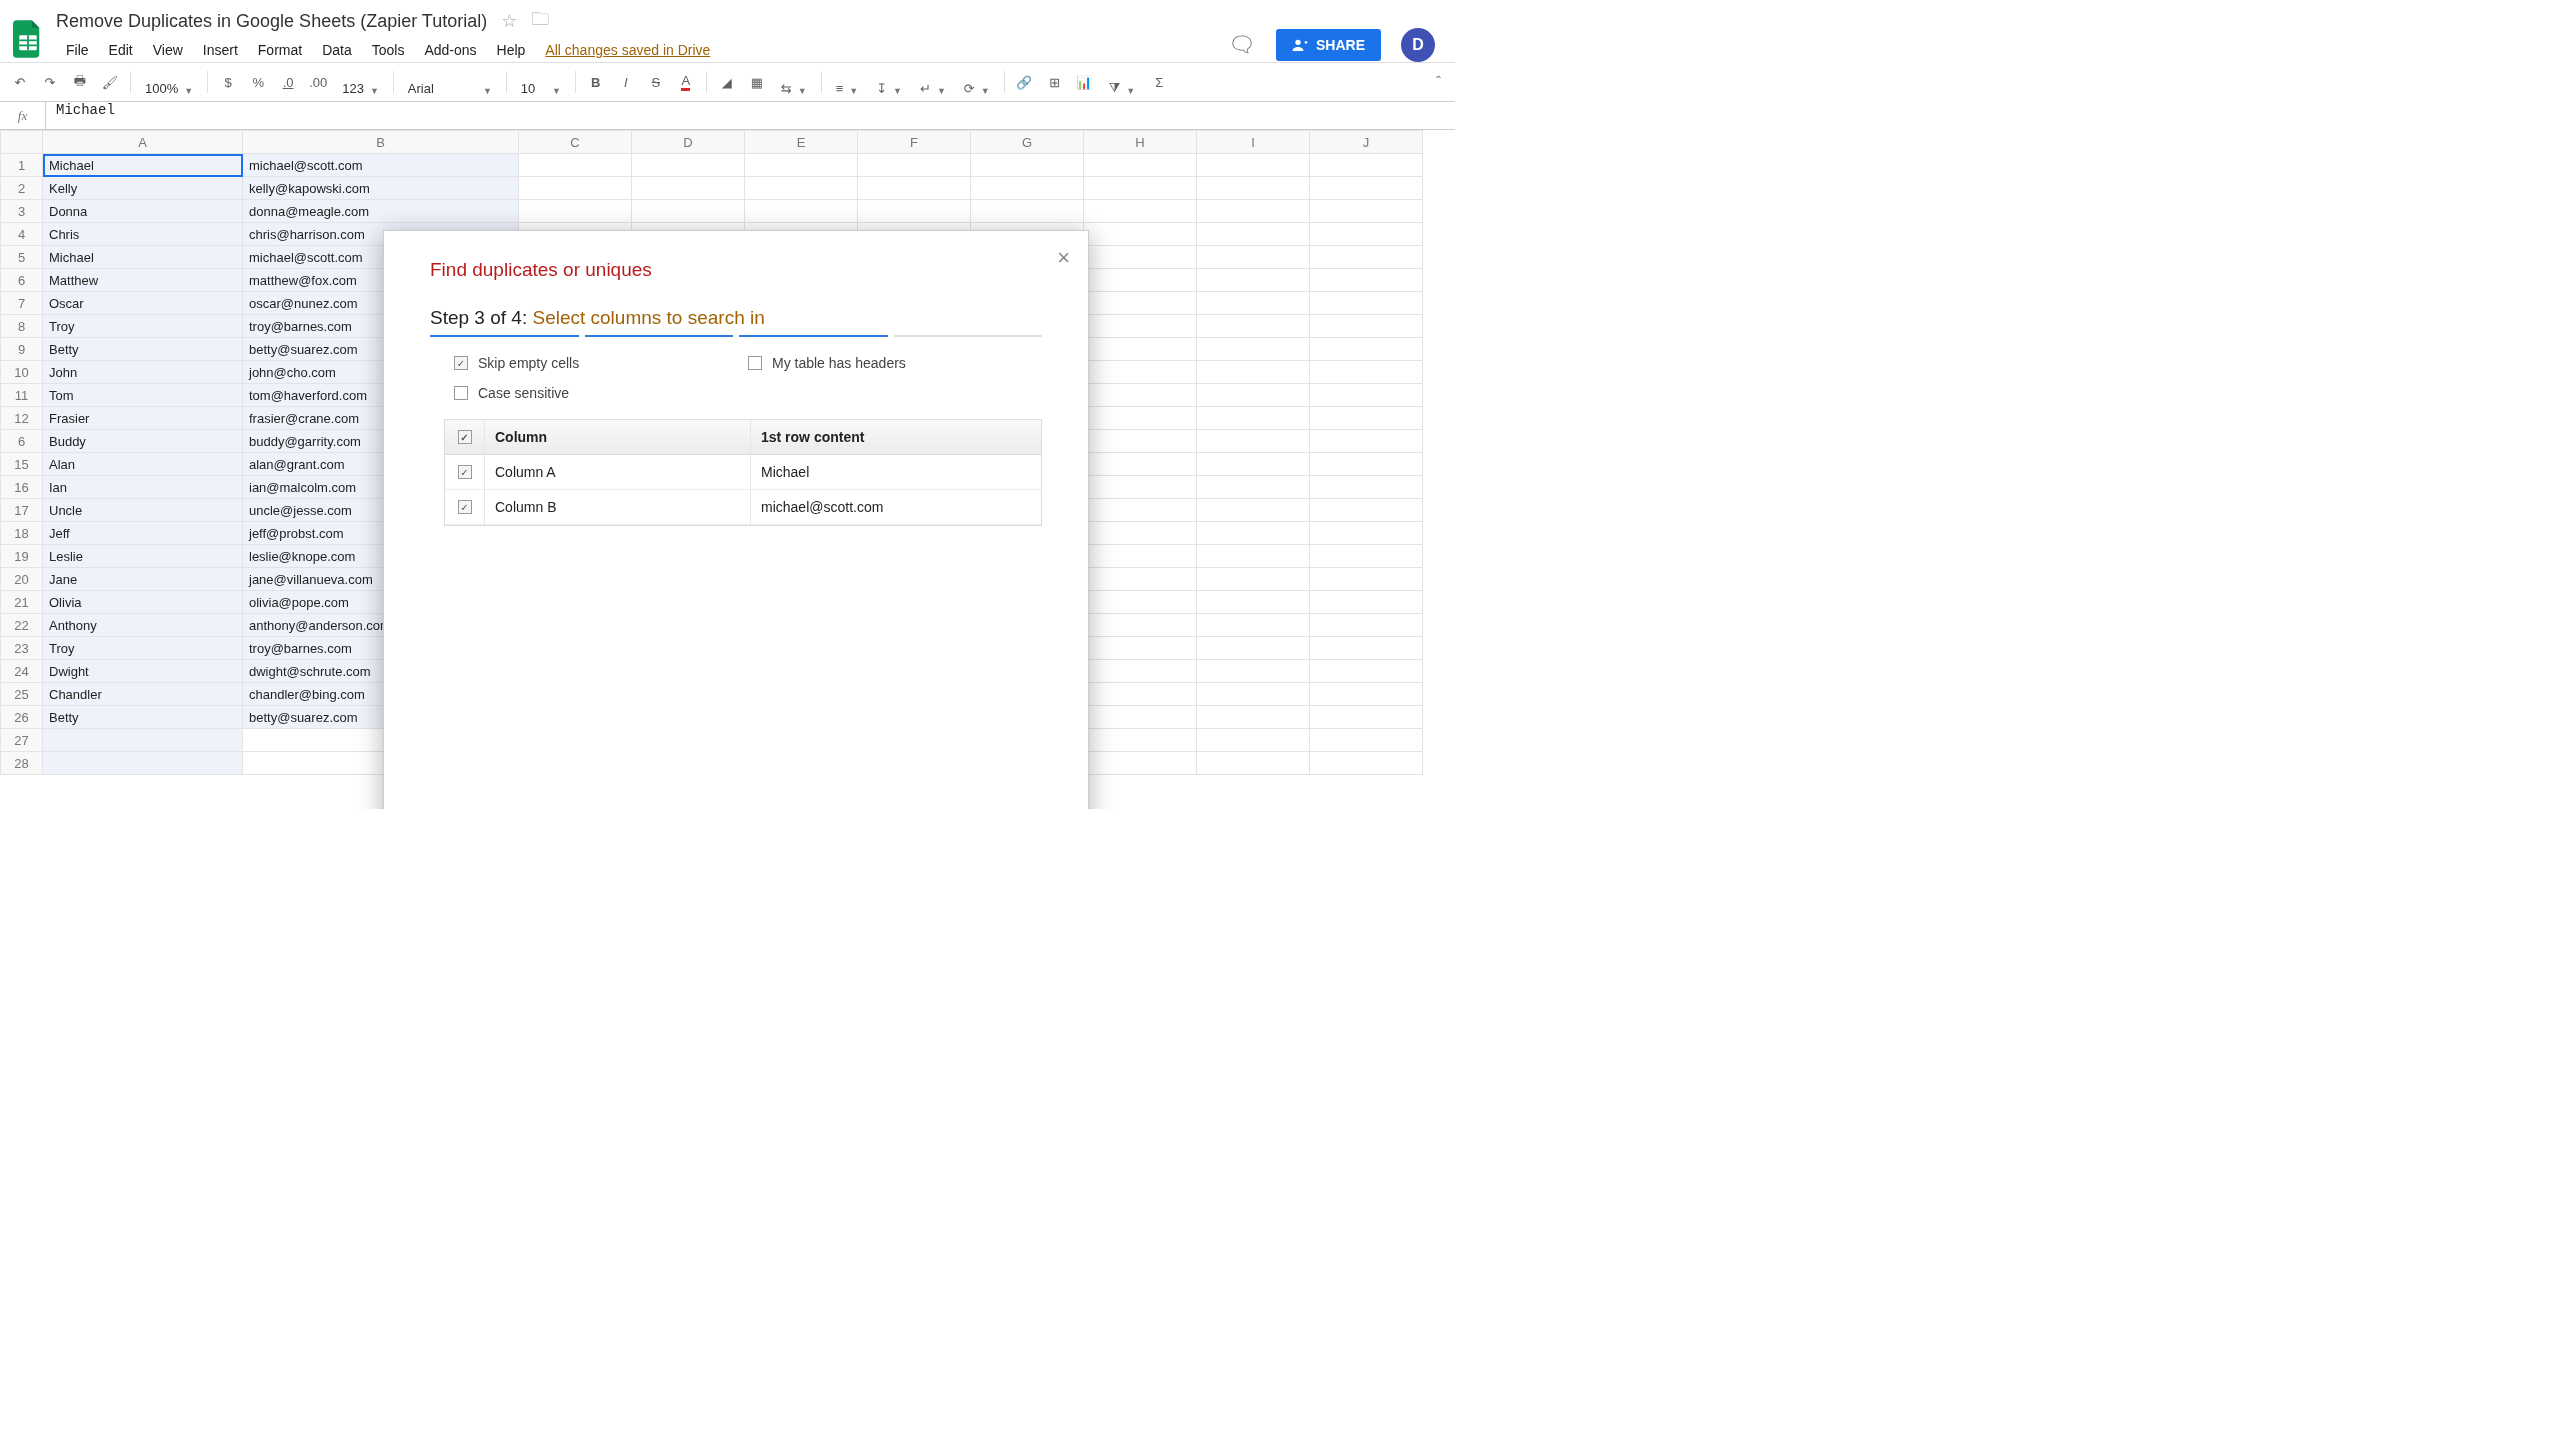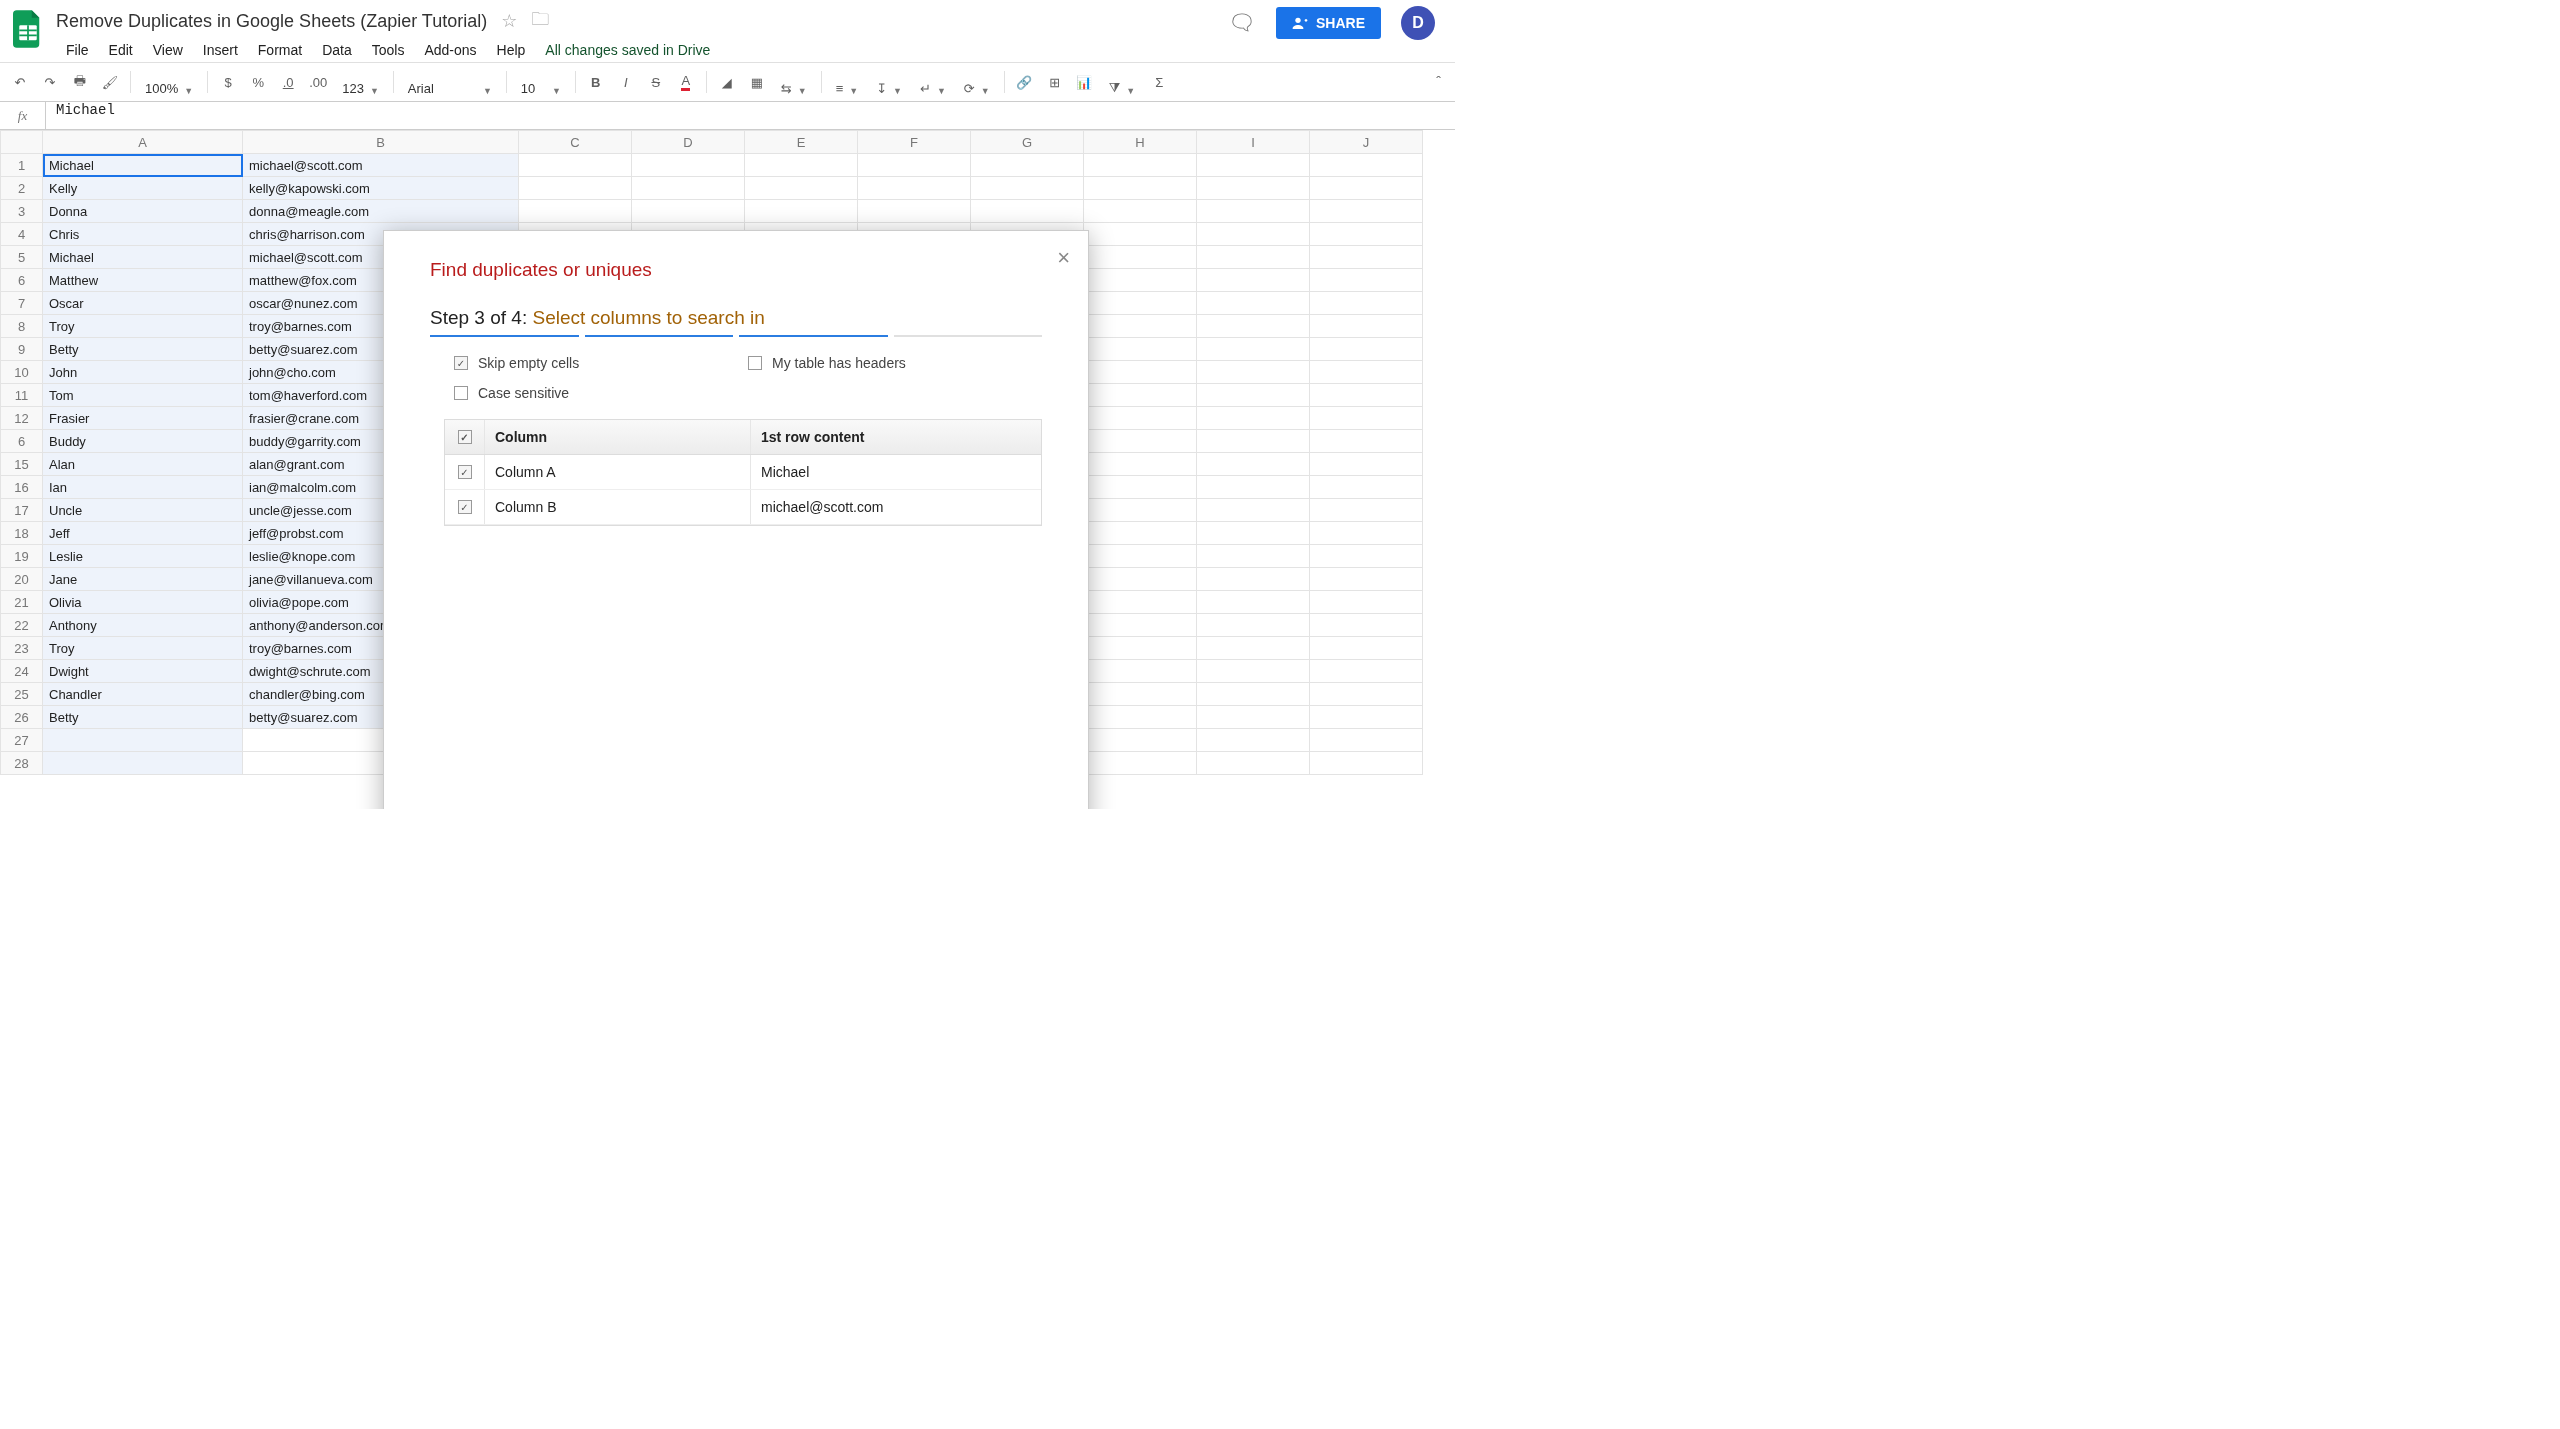--- a/index.html
+++ b/index.html
@@ -1,29 +1,29 @@
 <!DOCTYPE html>
 <html><head>
 <meta charset="utf-8">
 <style>
 *{box-sizing:border-box;margin:0;padding:0}
 body{font-family:Arial,sans-serif;font-size:13px;color:#222;background:#fff;overflow:hidden}
 #app{display:flex;flex-direction:column;height:809px;width:1455px}
 
-#title-row{display:flex;align-items:flex-start;padding:6px 8px 0 8px}
+#title-row{display:flex;align-items:flex-end;padding:6px 8px 0 8px}
 #sheets-logo{width:40px;height:46px;display:flex;align-items:center;justify-content:center;margin-right:8px}
 #sheets-logo svg{width:30px;height:38px}
 #doc-title-block{display:flex;flex-direction:column;flex:1}
 #doc-title-line{display:flex;align-items:center;gap:14px}
 #doc-title{font-size:18px;color:#333}
 .star{color:#a0a0a0;font-size:18px}
 .folder-glyph{color:#9e9e9e;font-size:18px}
 #menu-bar{display:flex;align-items:center;gap:0;font-size:14px;color:#222;padding-top:2px}
 #menu-bar span.menu-item{padding:4px 10px;cursor:pointer}
-#save-status{color:#14532d;margin-left:10px}
+#save-status{color:#a16207;text-decoration:underline;margin-left:10px}
 #header-right{display:flex;align-items:center;gap:20px;margin-left:auto;padding-right:12px}
 #comments-glyph{color:#777;font-size:22px}
 #share-btn{background:#1a73e8;color:#fff;display:flex;align-items:center;gap:8px;padding:8px 16px;border-radius:3px;font-weight:700;font-size:14px}
 #share-btn .share-icon{width:16px;height:16px}
 #avatar{width:34px;height:34px;border-radius:50%;background:#3f51b5;color:#fff;display:flex;align-items:center;justify-content:center;font-weight:700;font-size:16px}
 
 #toolbar{display:flex;align-items:center;border-top:1px solid #e0e0e0;border-bottom:1px solid #ccc;padding:4px 6px;height:40px;gap:2px}
 .tb-btn{height:28px;min-width:28px;display:flex;align-items:center;justify-content:center;color:#616161;padding:0 4px;cursor:pointer}
 .tb-sep{width:1px;height:22px;background:#e0e0e0;margin:0 4px}
 .tb-text{font-size:13px;color:#333}

